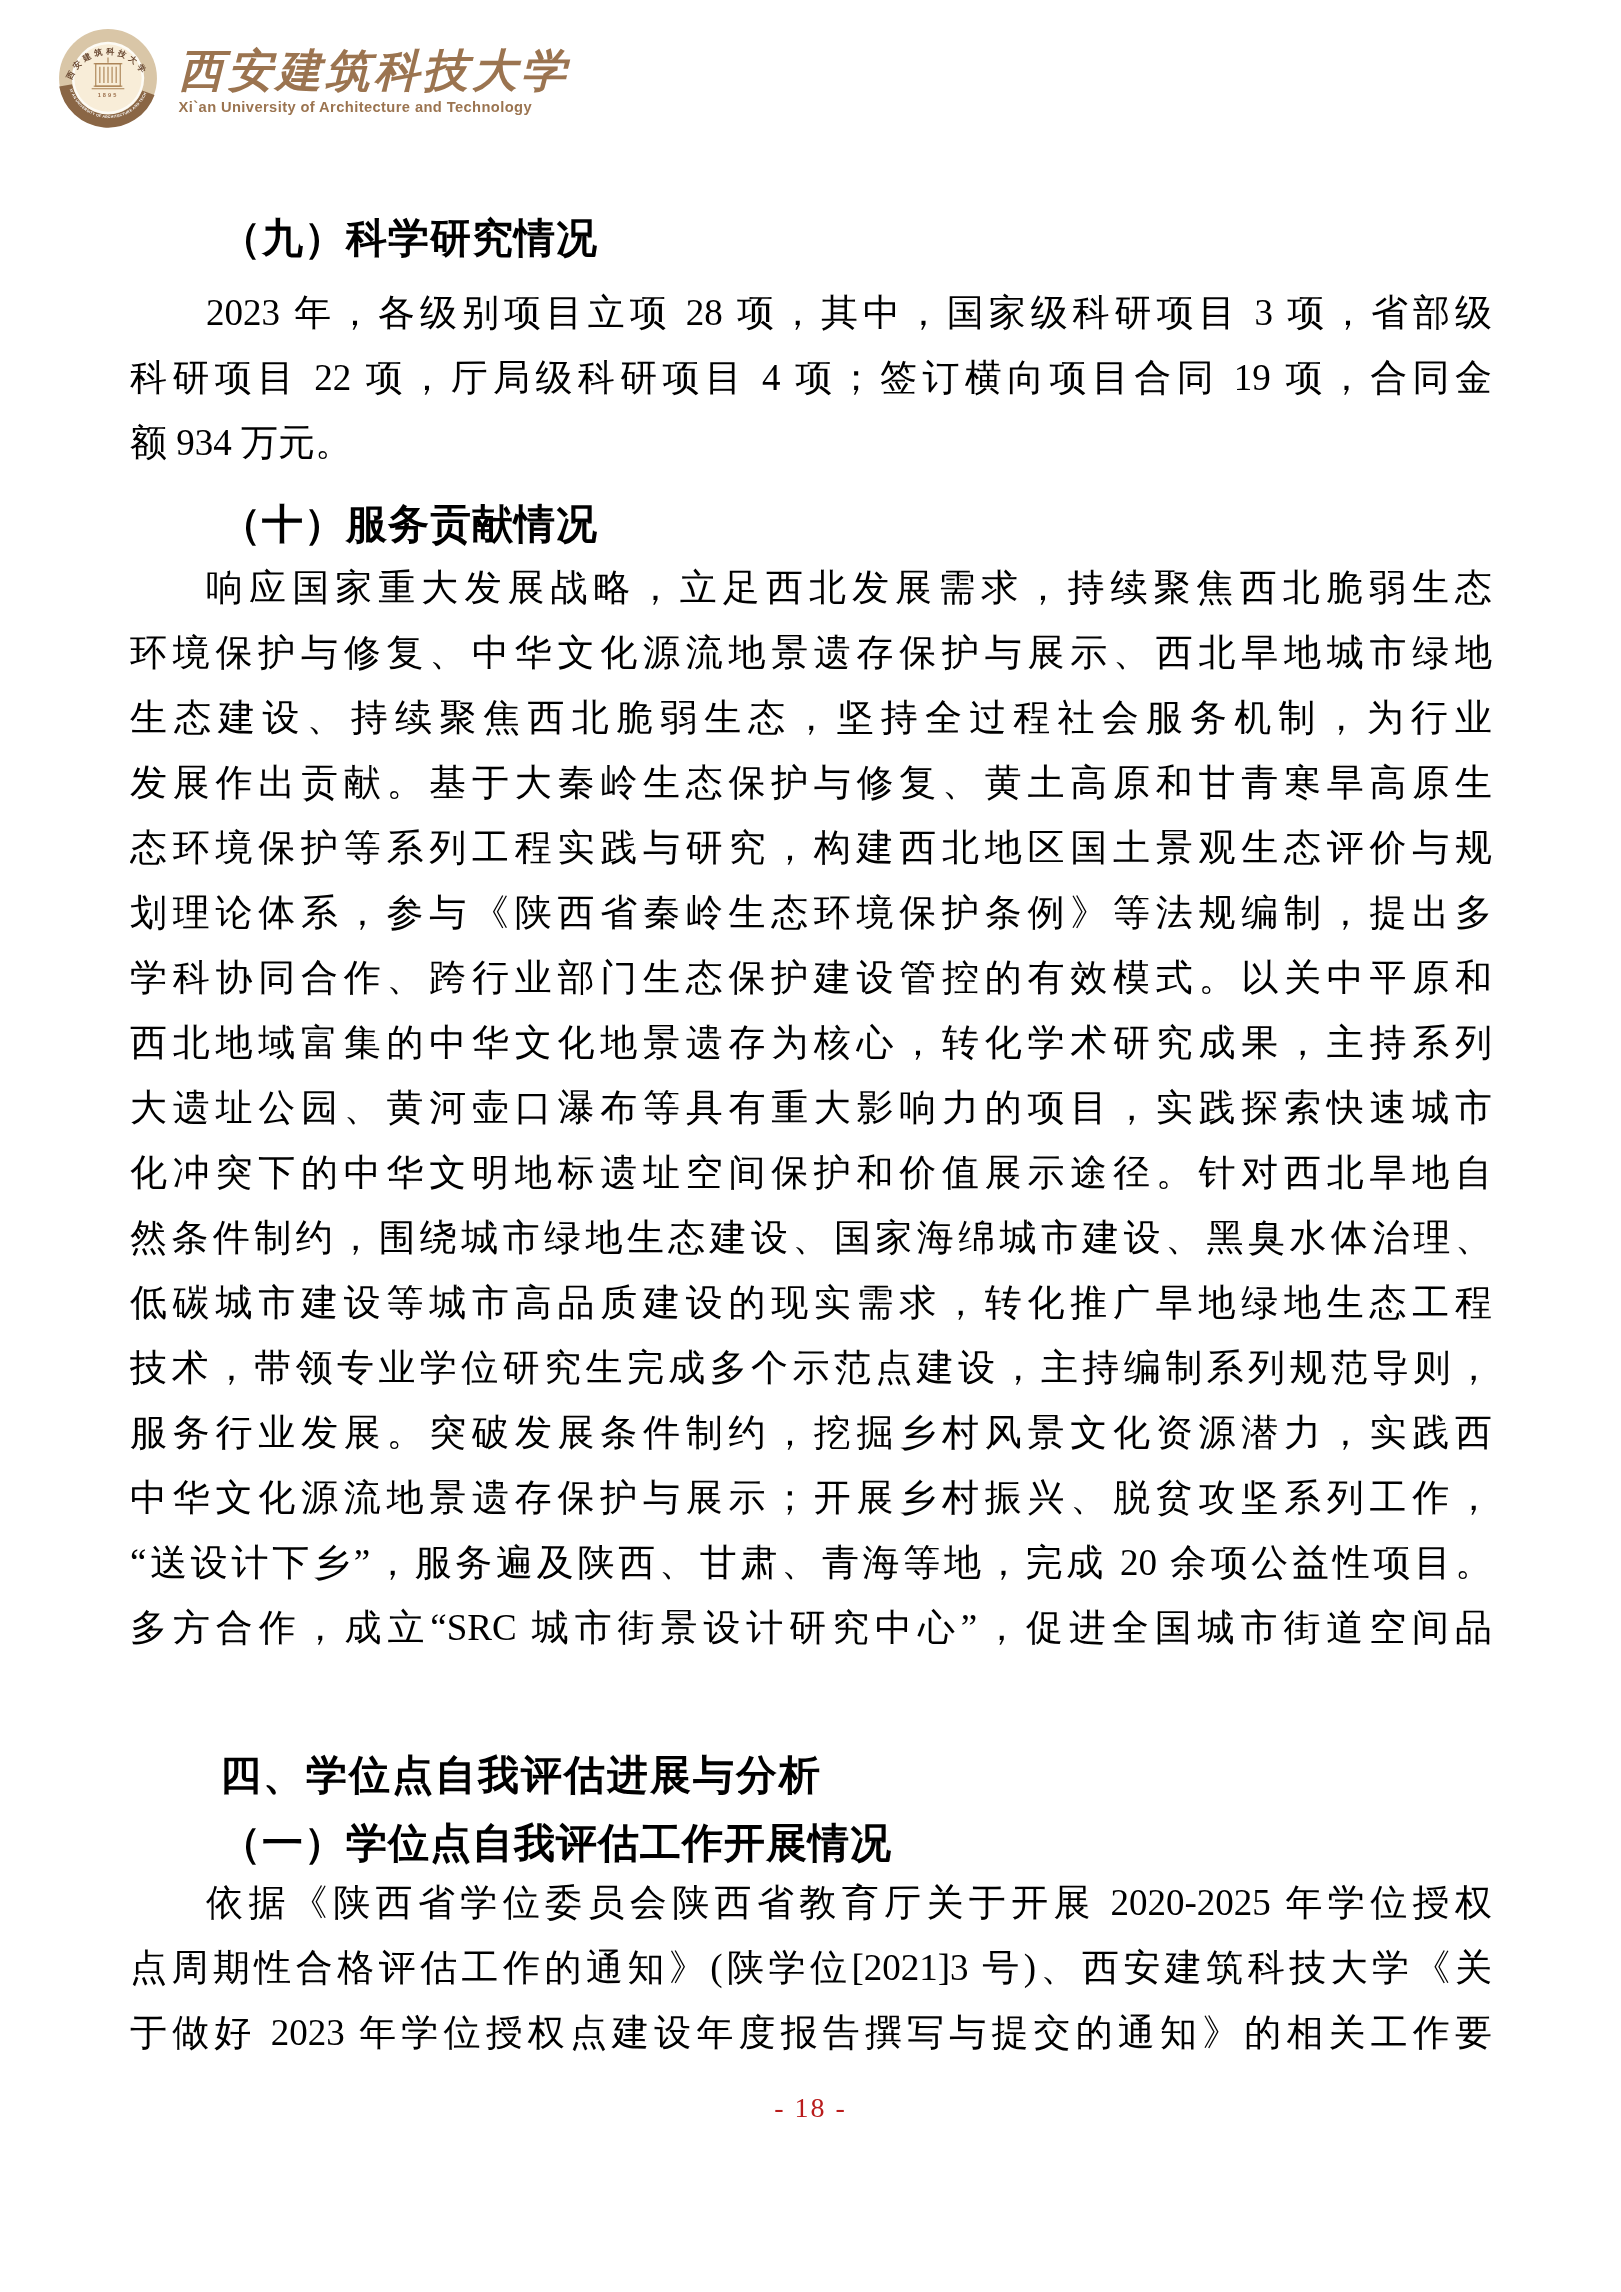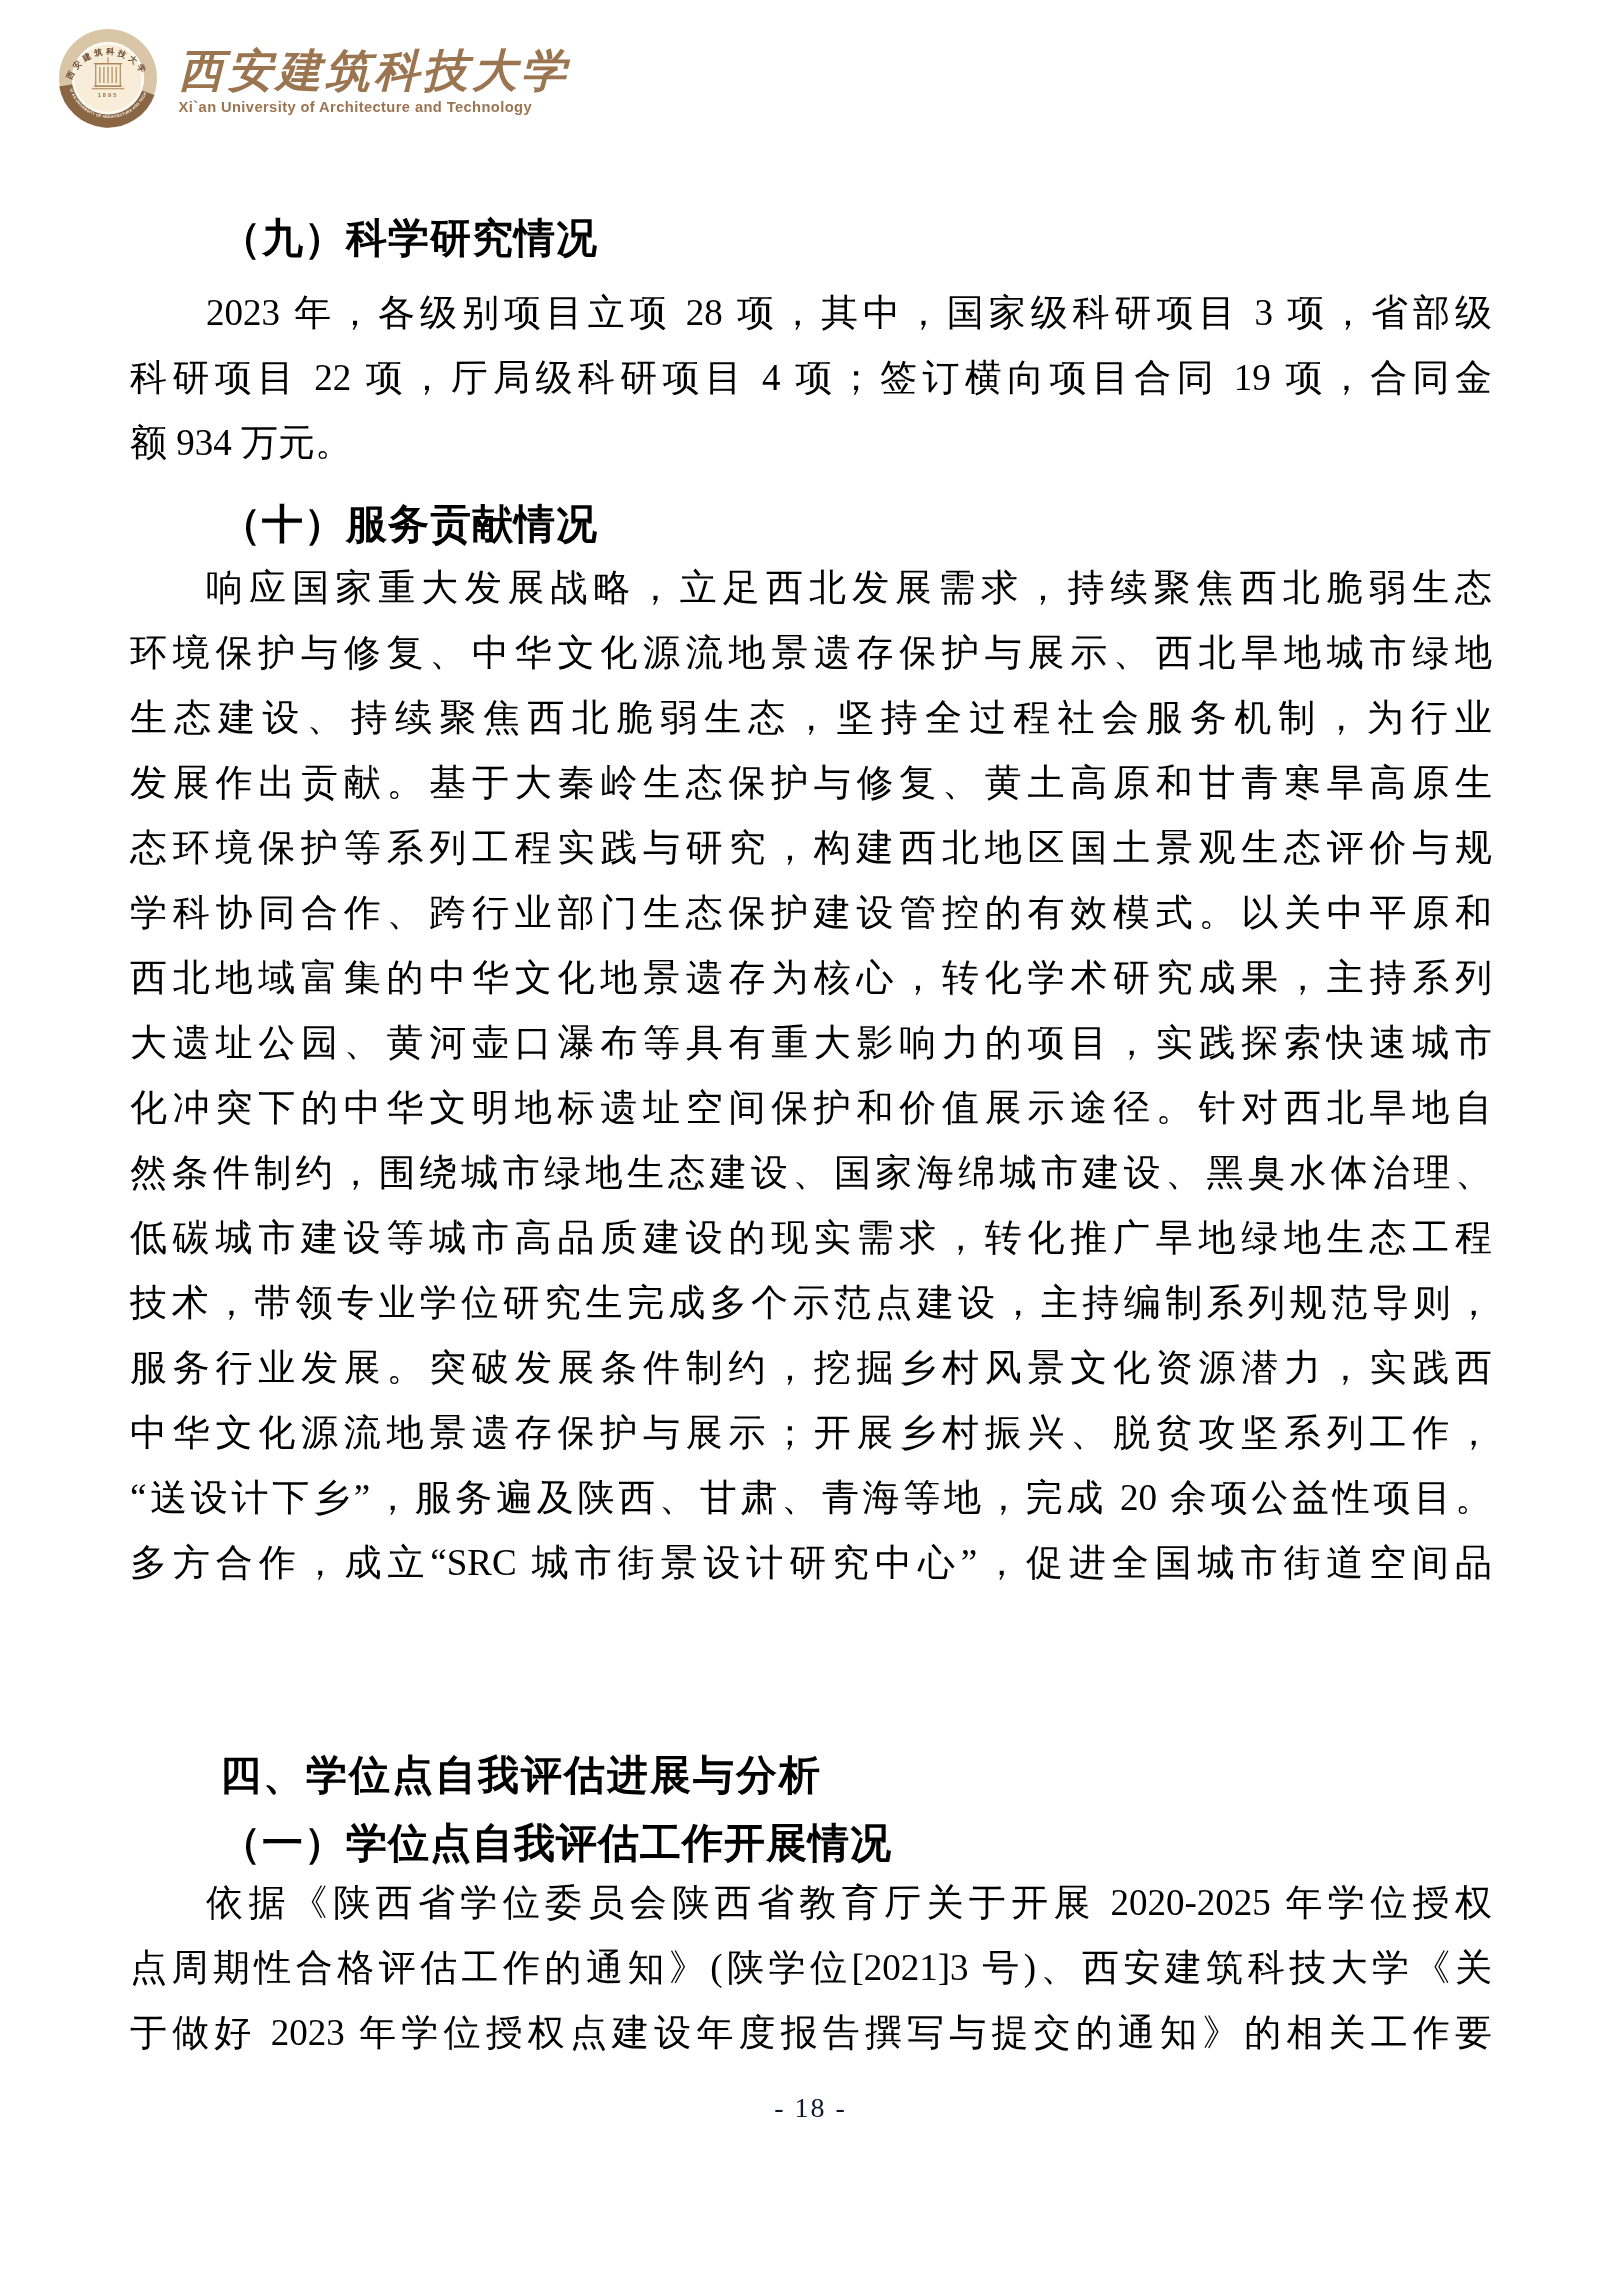--- a/index.html
+++ b/index.html
@@ -38,21 +38,21 @@
   .para .line{
     height:65px;line-height:65px;white-space:nowrap;
     text-align:justify;text-align-last:justify;white-space:normal;
     overflow:hidden;
   }
   .para .line.first{text-indent:76px;}
   .para .line.last{text-align-last:left;}
   
   .pagenum{
     position:absolute;left:0;top:2092px;width:100%;text-align:center;
-    font-size:28px;letter-spacing:2px;color:#0f172a;
+    font-size:28px;letter-spacing:2px;color:#b91c1c;
   }
 </style>
 </head>
 <body>
 
 <div class="page">
 
   <header class="logo">
     <svg class="seal" viewBox="0 0 100 100" aria-hidden="true">
       <defs>
@@ -100,20 +100,21 @@
       </div>
 
     <h2 class="heading" id="h-10">（十）服务贡献情况</h2>
 
     <div class="para" id="p-service">
         <div class="line first">响应国家重大发展战略，立足西北发展需求，持续聚焦西北脆弱生态</div>
         <div class="line">环境保护与修复、中华文化源流地景遗存保护与展示、西北旱地城市绿地</div>
         <div class="line">生态建设、持续聚焦西北脆弱生态，坚持全过程社会服务机制，为行业</div>
         <div class="line">发展作出贡献。基于大秦岭生态保护与修复、黄土高原和甘青寒旱高原生</div>
         <div class="line">态环境保护等系列工程实践与研究，构建西北地区国土景观生态评价与规</div>
+        <div class="line">划理论体系，参与《陕西省秦岭生态环境保护条例》等法规编制，提出多</div>
         <div class="line">学科协同合作、跨行业部门生态保护建设管控的有效模式。以关中平原和</div>
         <div class="line">西北地域富集的中华文化地景遗存为核心，转化学术研究成果，主持系列</div>
         <div class="line">大遗址公园、黄河壶口瀑布等具有重大影响力的项目，实践探索快速城市</div>
         <div class="line">化冲突下的中华文明地标遗址空间保护和价值展示途径。针对西北旱地自</div>
         <div class="line">然条件制约，围绕城市绿地生态建设、国家海绵城市建设、黑臭水体治理、</div>
         <div class="line">低碳城市建设等城市高品质建设的现实需求，转化推广旱地绿地生态工程</div>
         <div class="line">技术，带领专业学位研究生完成多个示范点建设，主持编制系列规范导则，</div>
         <div class="line">服务行业发展。突破发展条件制约，挖掘乡村风景文化资源潜力，实践西</div>
         <div class="line">中华文化源流地景遗存保护与展示；开展乡村振兴、脱贫攻坚系列工作，</div>
         <div class="line">“送设计下乡”，服务遍及陕西、甘肃、青海等地，完成 20 余项公益性项目。</div>

